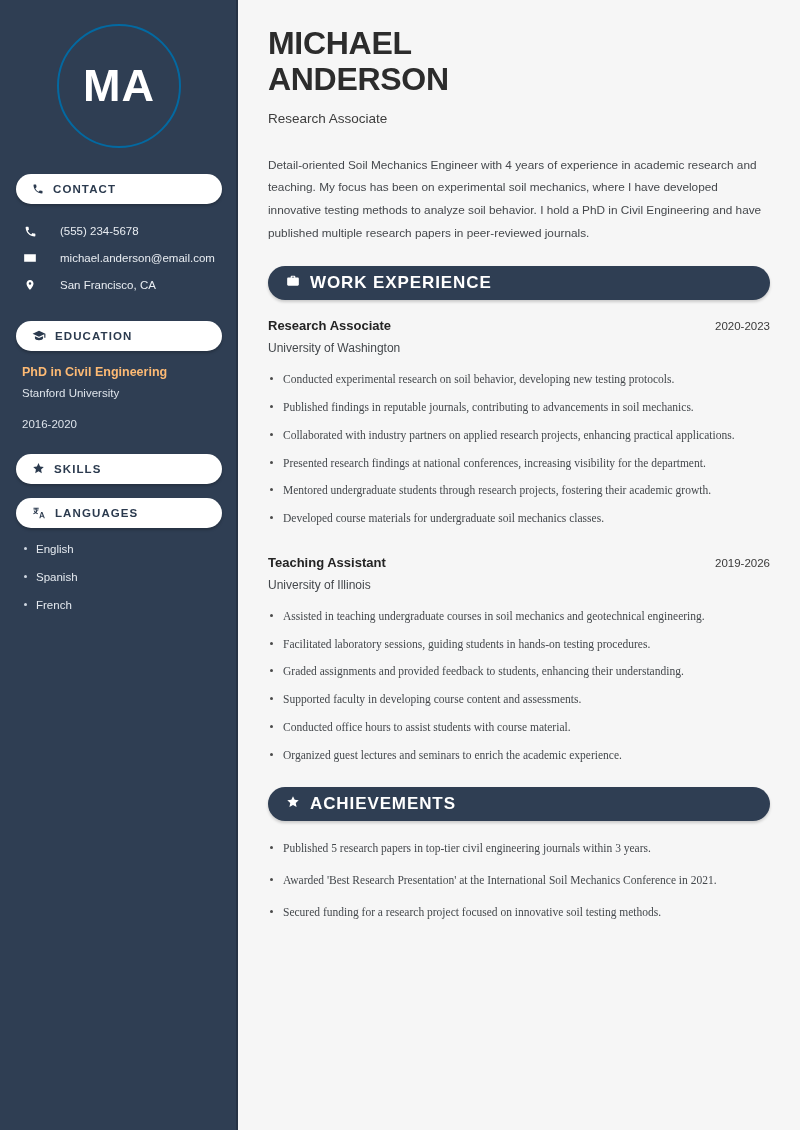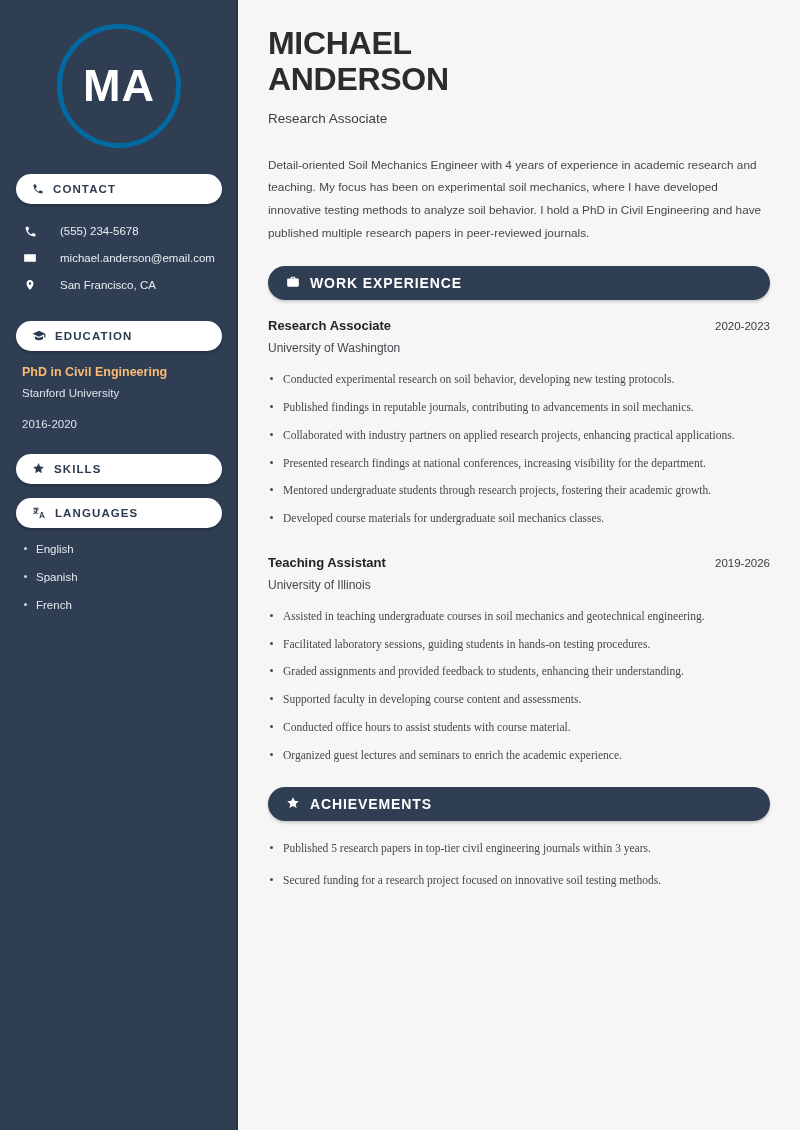--- a/index.html
+++ b/index.html
@@ -36,21 +36,21 @@
 
   .avatar-wrap {
     display:flex;
     justify-content:center;
     padding-top:24px;
     padding-bottom:26px;
   }
   .avatar {
     width:124px; height:124px;
     border-radius:50%;
-    border:5px solid #0369a1;
+    border:2px solid #0369a1;
     display:flex; align-items:center; justify-content:center;
     color:#ffffff;
     font-size:45px;
     font-weight:700;
     letter-spacing:1px;
   }
 
   .pill {
     background:#ffffff;
     color:#2b3a4e;
@@ -130,21 +130,21 @@
 
   .section-bar {
     background:#2f3e53;
     color:#ffffff;
     border-radius:999px;
     height:34px;
     display:flex;
     align-items:center;
     gap:10px;
     padding:0 18px;
-    font-size:14px;
+    font-size:17px;
     font-weight:700;
     letter-spacing:0.9px;
     margin-top:22px;
     margin-bottom:18px;
     box-shadow:0 2px 3px rgba(0,0,0,0.18);
   }
 
   .job { margin-bottom:4px; }
   .job-head {
     display:flex;
@@ -323,17 +323,18 @@
       <span>
         <svg width="14" height="14" viewBox="0 0 24 24" fill="#ffffff">
             <path d="M12 2l2.9 6.3 6.9.8-5.1 4.7 1.4 6.8L12 17.2 5.9 20.6l1.4-6.8L2.2 9.1l6.9-.8L12 2z"></path>
           </svg>
       </span>
       <span>ACHIEVEMENTS</span>
     </div>
 
     <ul class="bullets ach-list">
       <li>Published 5 research papers in top-tier civil engineering journals within 3 years.</li>
+      <li>Awarded 'Best Research Presentation' at the International Soil Mechanics Conference in 2021.</li>
       <li>Secured funding for a research project focused on innovative soil testing methods.</li>
     </ul>
 
   </main>
 </div>
 
 </body></html>

